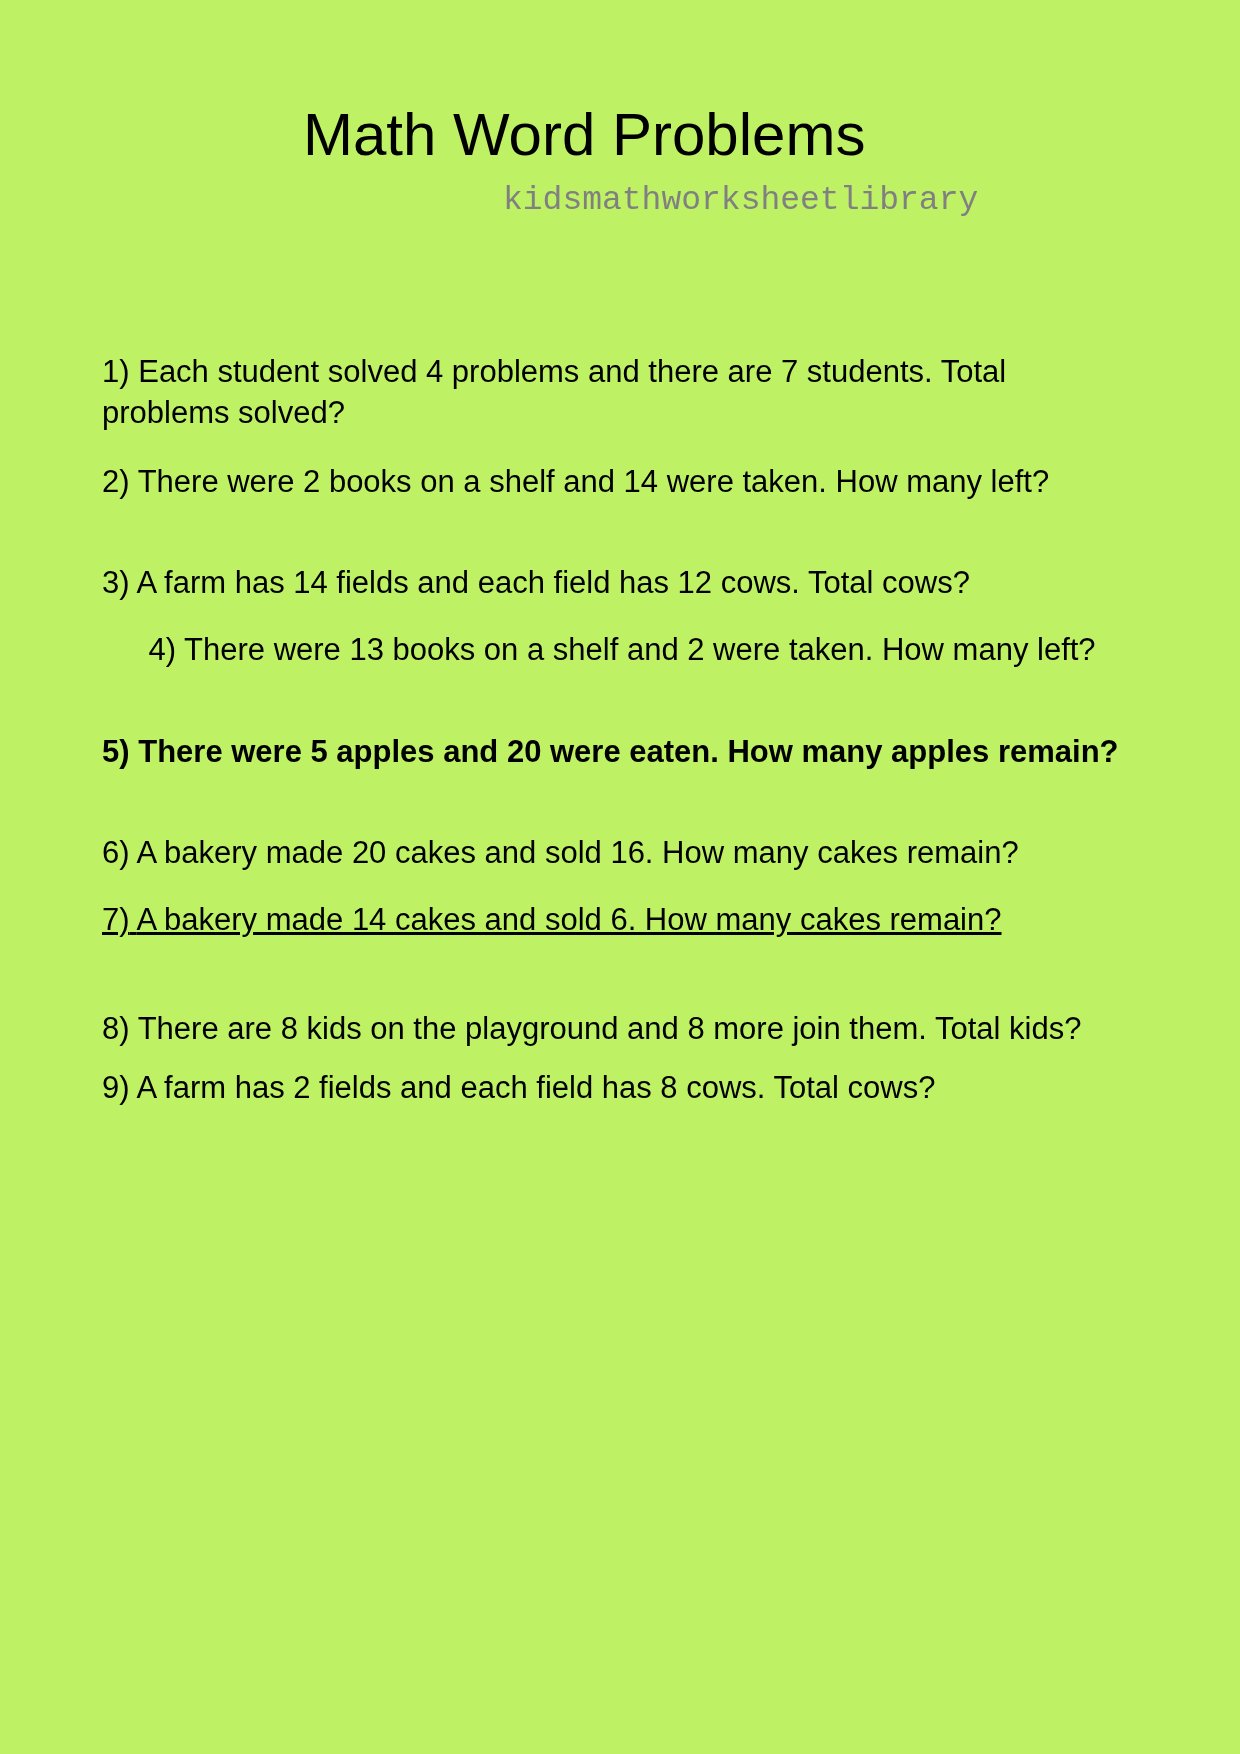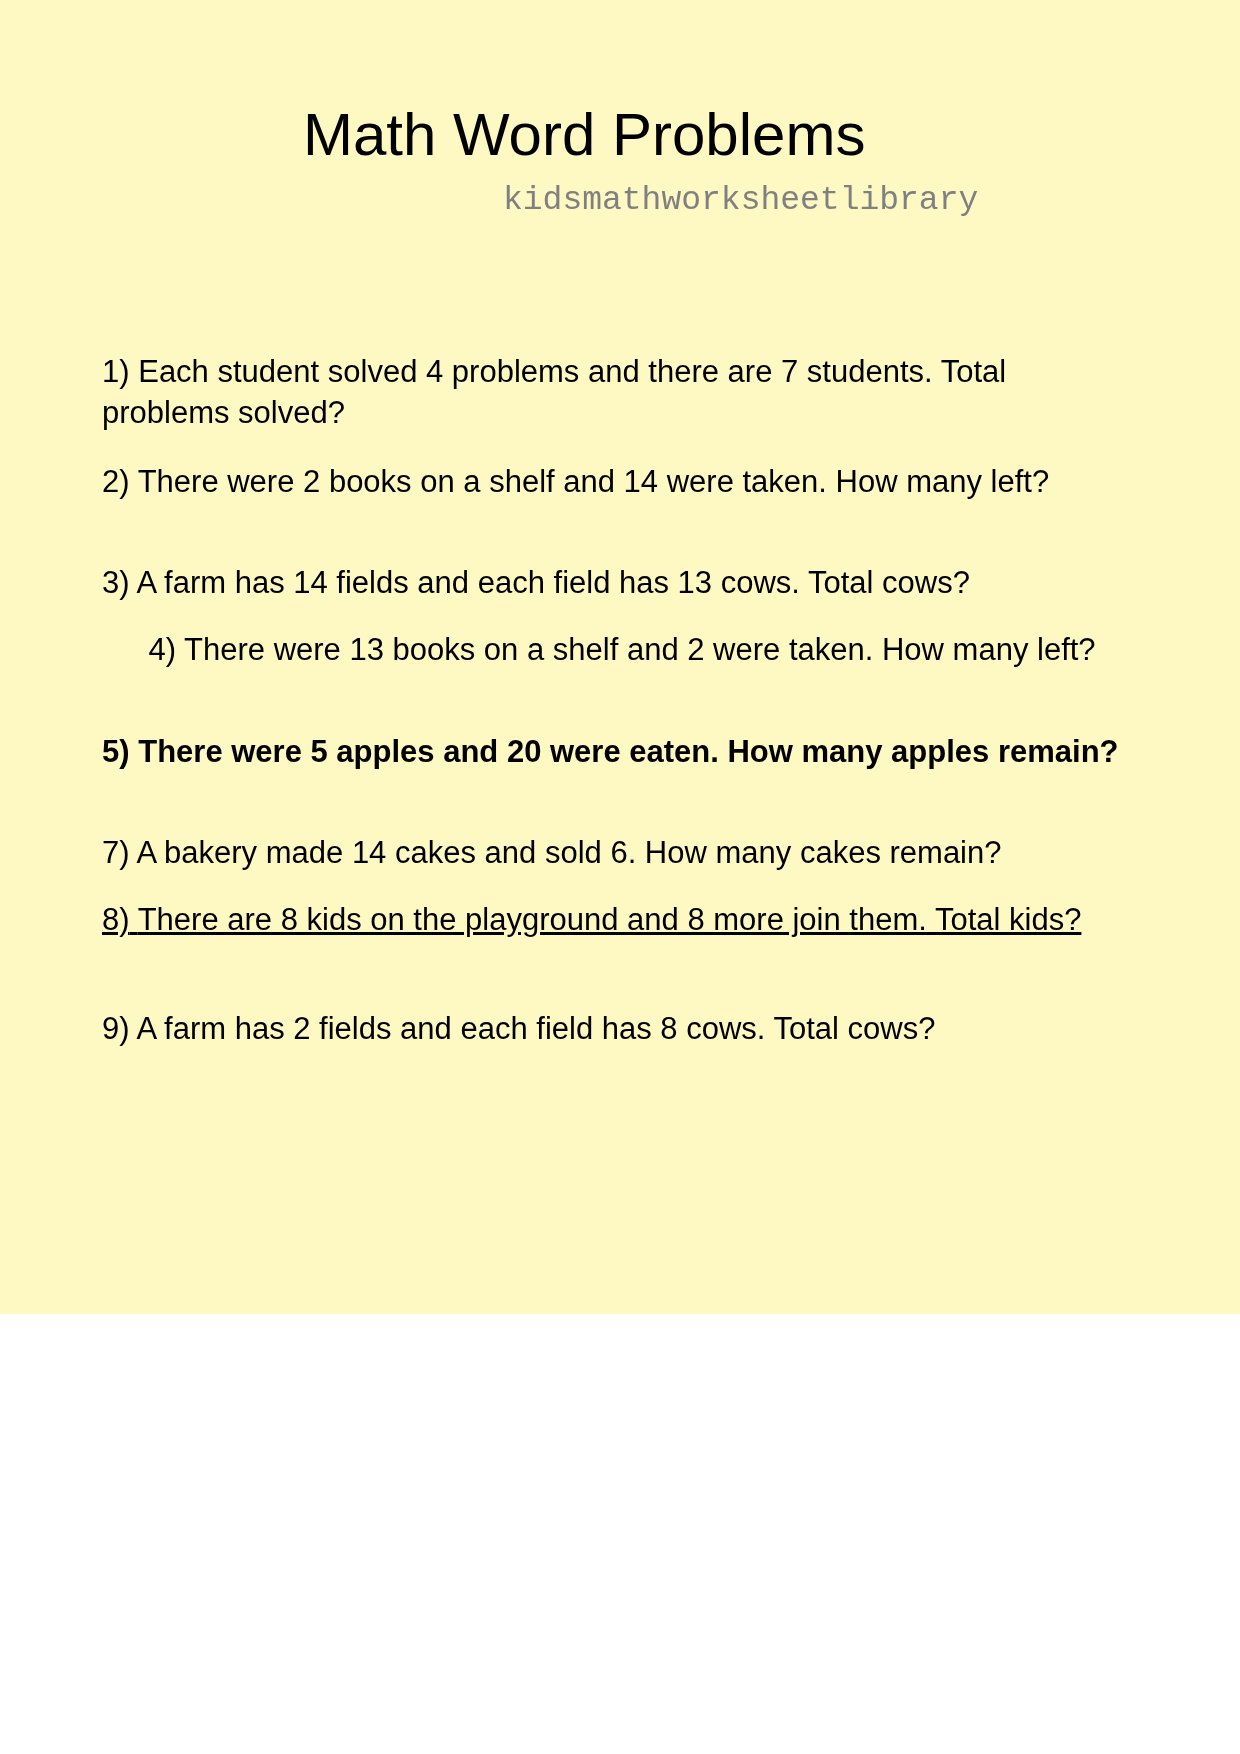--- a/index.html
+++ b/index.html
@@ -12,22 +12,22 @@
       height: 1754px;
       position: relative;
       overflow: hidden;
       font-family: "Liberation Sans", sans-serif;
       color: #000000;
     }
     .page {
       position: absolute;
       left: 0; top: 0;
       width: 1240px;
-      height: 1314px;
-      background: #fef9c3;
+      height: 1754px;
+      background: #bef264;
     }
     .title {
       position: absolute;
       left: 303px;
       top: 105px;
       font-size: 60px;
       line-height: 1;
       white-space: nowrap;
       color: #000000;
       margin: 0;
@@ -74,20 +74,21 @@
 </head>
 <body>
 
 <div class="page">
   <h1 class="title">Math Word Problems</h1>
   <div class="subtitle">kidsmathworksheetlibrary</div>
 
   <ol class="problems">
     <li class="problem"><span>1)</span> <span>Each student solved 4 problems and there are 7 students. Total problems solved?</span></li>
     <li class="problem"><span>2)</span> <span>There were 2 books on a shelf and 14 were taken. How many left?</span></li>
-    <li class="problem"><span>3)</span> <span>A farm has 14 fields and each field has 13 cows. Total cows?</span></li>
+    <li class="problem"><span>3)</span> <span>A farm has 14 fields and each field has 12 cows. Total cows?</span></li>
     <li class="problem"><span>4)</span> <span>There were 13 books on a shelf and 2 were taken. How many left?</span></li>
     <li class="problem"><span>5)</span> <span>There were 5 apples and 20 were eaten. How many apples remain?</span></li>
+    <li class="problem"><span>6)</span> <span>A bakery made 20 cakes and sold 16. How many cakes remain?</span></li>
     <li class="problem"><span>7)</span> <span>A bakery made 14 cakes and sold 6. How many cakes remain?</span></li>
     <li class="problem"><span>8)</span> <span>There are 8 kids on the playground and 8 more join them. Total kids?</span></li>
     <li class="problem"><span>9)</span> <span>A farm has 2 fields and each field has 8 cows. Total cows?</span></li>
   </ol>
 </div>
 
 </body></html>

